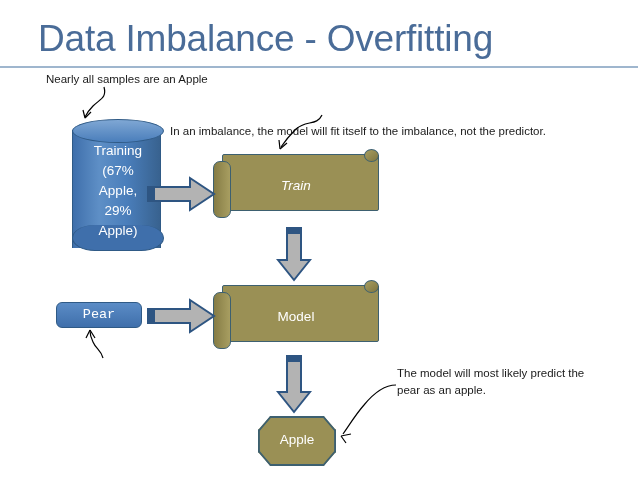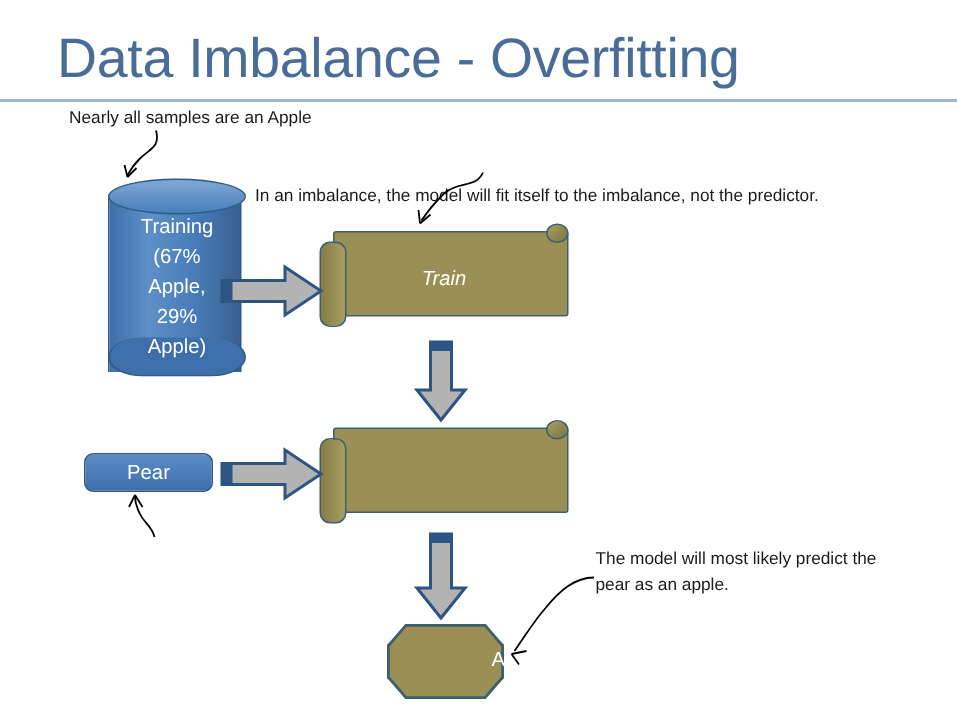--- a/index.html
+++ b/index.html
@@ -114,40 +114,40 @@
   #scroll-model .scroll-label{top:29px;}
 
   
   #pear-box{
     position:absolute;left:56px;top:300px;width:86px;height:26px;
     background:linear-gradient(to bottom,#5B8CC6,#3F6FAB);
     border:1.5px solid #2F5A86;border-radius:6px;box-sizing:border-box;
   }
   #pear-box .box-label{
     display:block;text-align:center;color:#ffffff;
-    font-size:13.5px;line-height:23px;font-family:Liberation Sans, sans-serif;
+    font-size:13.5px;line-height:23px;font-family:Liberation Mono, monospace;
   }
 
   
   #apple-oct{
     position:absolute;left:258px;top:414px;width:78px;height:50px;
   }
   .oct-shape{
     position:absolute;left:0;top:0;width:100%;height:100%;
     background:#9A9055;
     border:1.6px solid #3D6070;
     box-sizing:border-box;
     clip-path:polygon(16% 0%,84% 0%,100% 28%,100% 72%,84% 100%,16% 100%,0% 72%,0% 28%);
   }
   .oct-border{
     position:absolute;left:0;top:0;width:100%;height:100%;
   }
   .oct-label{
     position:absolute;left:0;top:16px;width:100%;text-align:center;
-    color:#ffffff;font-size:13.5px;font-family:"Liberation Sans", sans-serif;padding-left:48px;
+    color:#ffffff;font-size:13.5px;font-family:"Liberation Sans", sans-serif;
   }
 
   
   .arrow-right{position:absolute;}
   .arrow-down{position:absolute;}
 </style>
 </head>
 <body>
 
 <div id="slide">
@@ -176,20 +176,21 @@
     <div class="scroll-main"></div>
     <div class="scroll-curlL"></div>
     <div class="scroll-curlR"></div>
     <div class="scroll-label">Train</div>
   </div>
 
   <div class="scroll" id="scroll-model">
     <div class="scroll-main"></div>
     <div class="scroll-curlL"></div>
     <div class="scroll-curlR"></div>
+    <div class="scroll-label">Model</div>
   </div>
 
   <div id="pear-box">
     <span class="box-label">Pear</span>
   </div>
 
   <div id="apple-oct">
     <div class="oct-shape"></div>
     <svg class="oct-border" viewBox="0 0 78 50">
       <polygon points="12.5,1 65.5,1 77,14.5 77,35.5 65.5,49 12.5,49 1,35.5 1,14.5" fill="none" stroke="#3D6070" stroke-width="1.8"></polygon>

